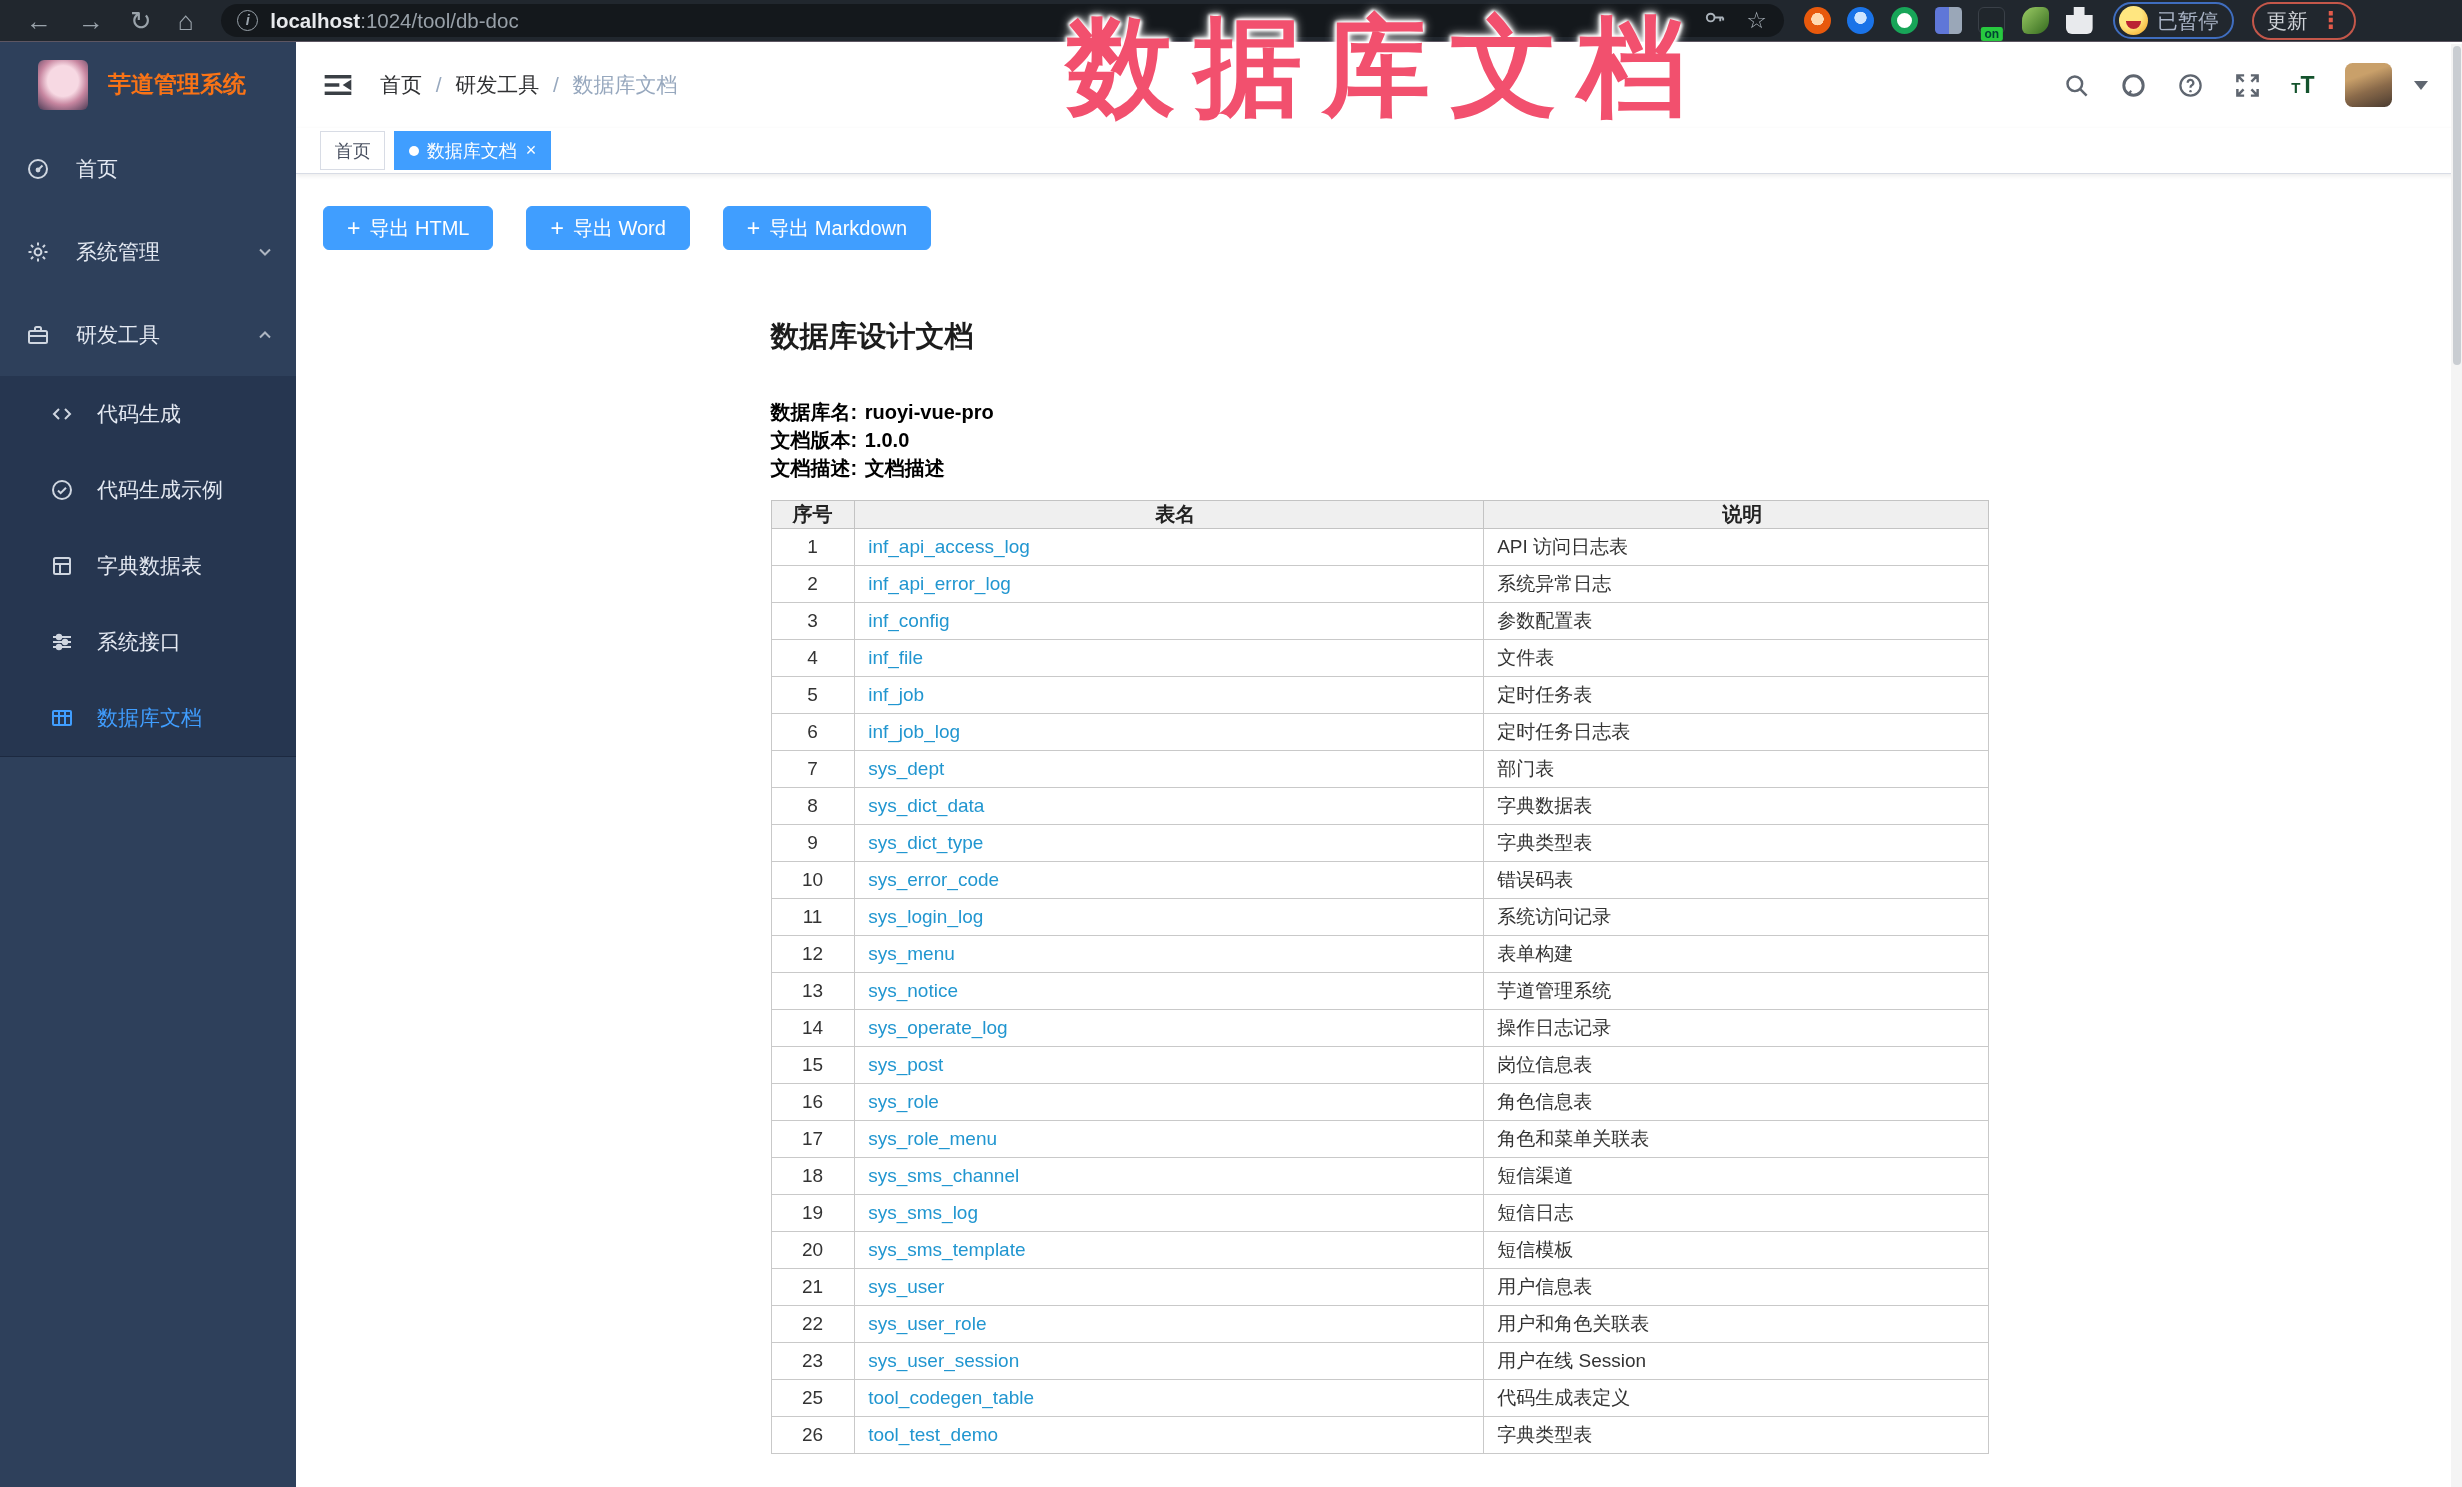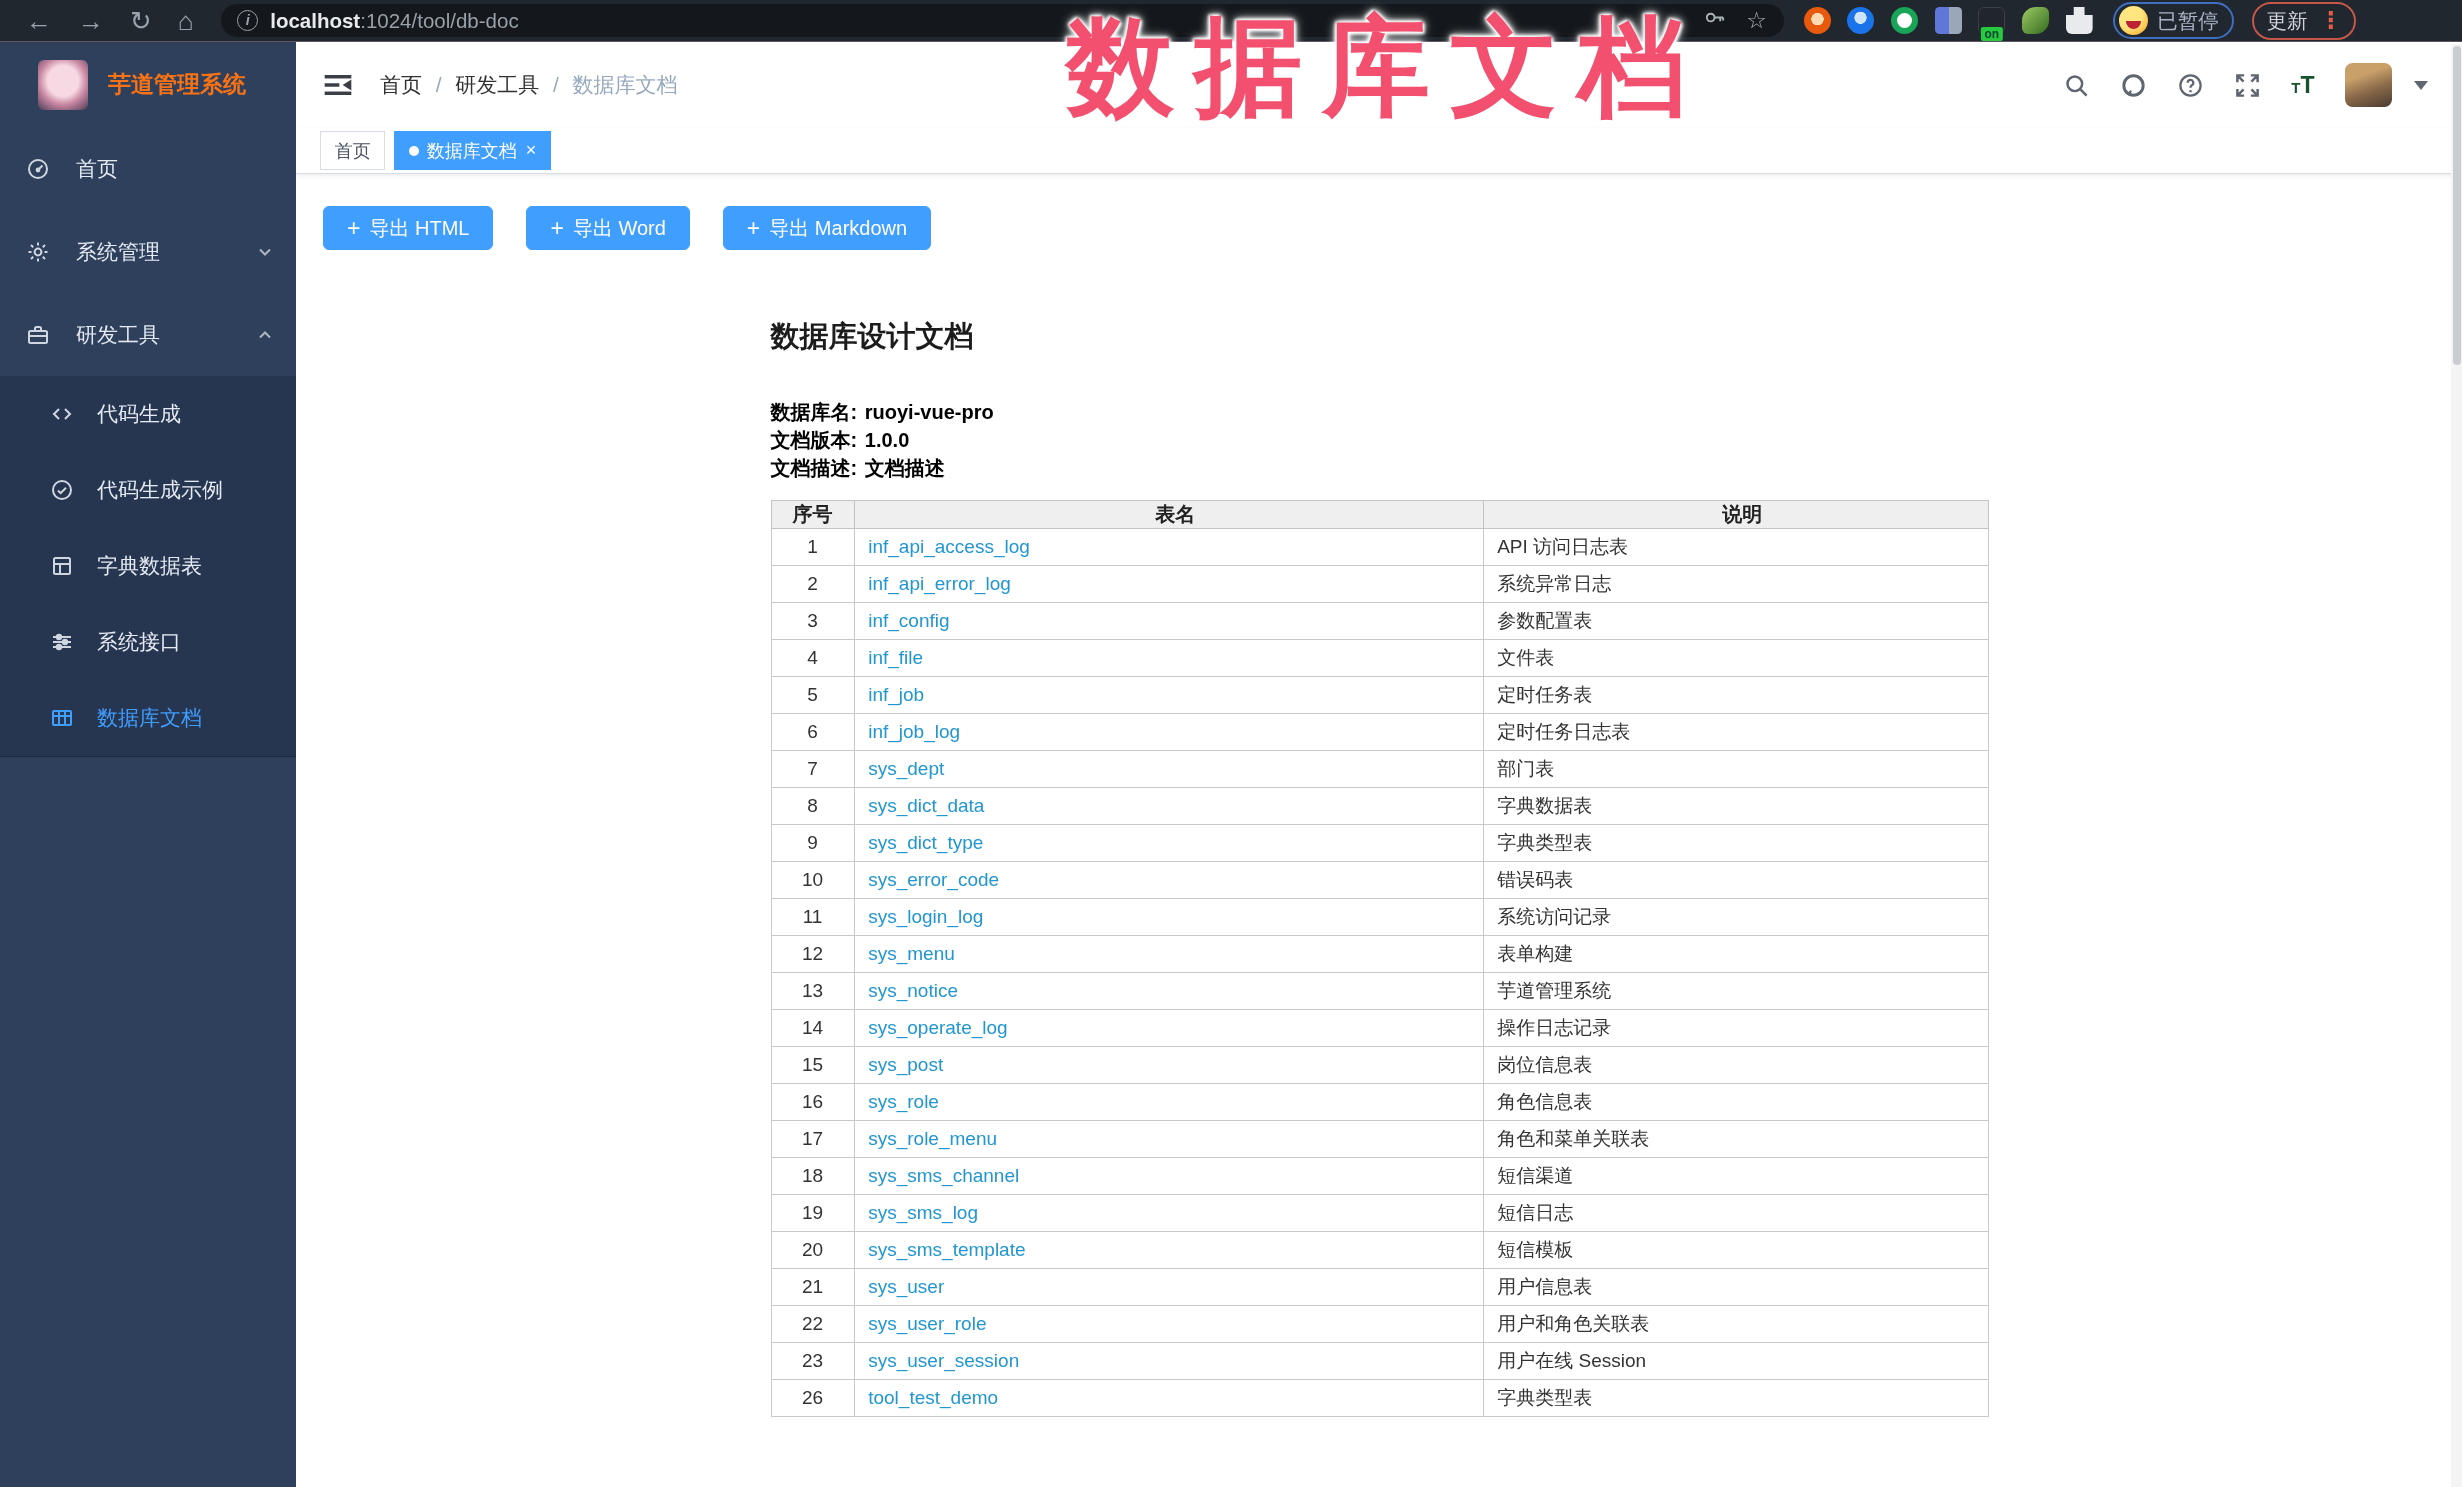--- a/index.html
+++ b/index.html
@@ -473,20 +473,25 @@
               <td class="c-num">22</td>
               <td class="c-name"><a class="tlink">sys_user_role</a></td>
               <td class="c-desc">用户和角色关联表</td>
             </tr>
             <tr>
               <td class="c-num">23</td>
               <td class="c-name"><a class="tlink">sys_user_session</a></td>
               <td class="c-desc">用户在线 Session</td>
             </tr>
             <tr>
+              <td class="c-num">25</td>
+              <td class="c-name"><a class="tlink">tool_codegen_table</a></td>
+              <td class="c-desc">代码生成表定义</td>
+            </tr>
+            <tr>
               <td class="c-num">26</td>
               <td class="c-name"><a class="tlink">tool_test_demo</a></td>
               <td class="c-desc">字典类型表</td>
             </tr>
           </tbody>
       </table>
     </div>
   </div>
 </div>
 

